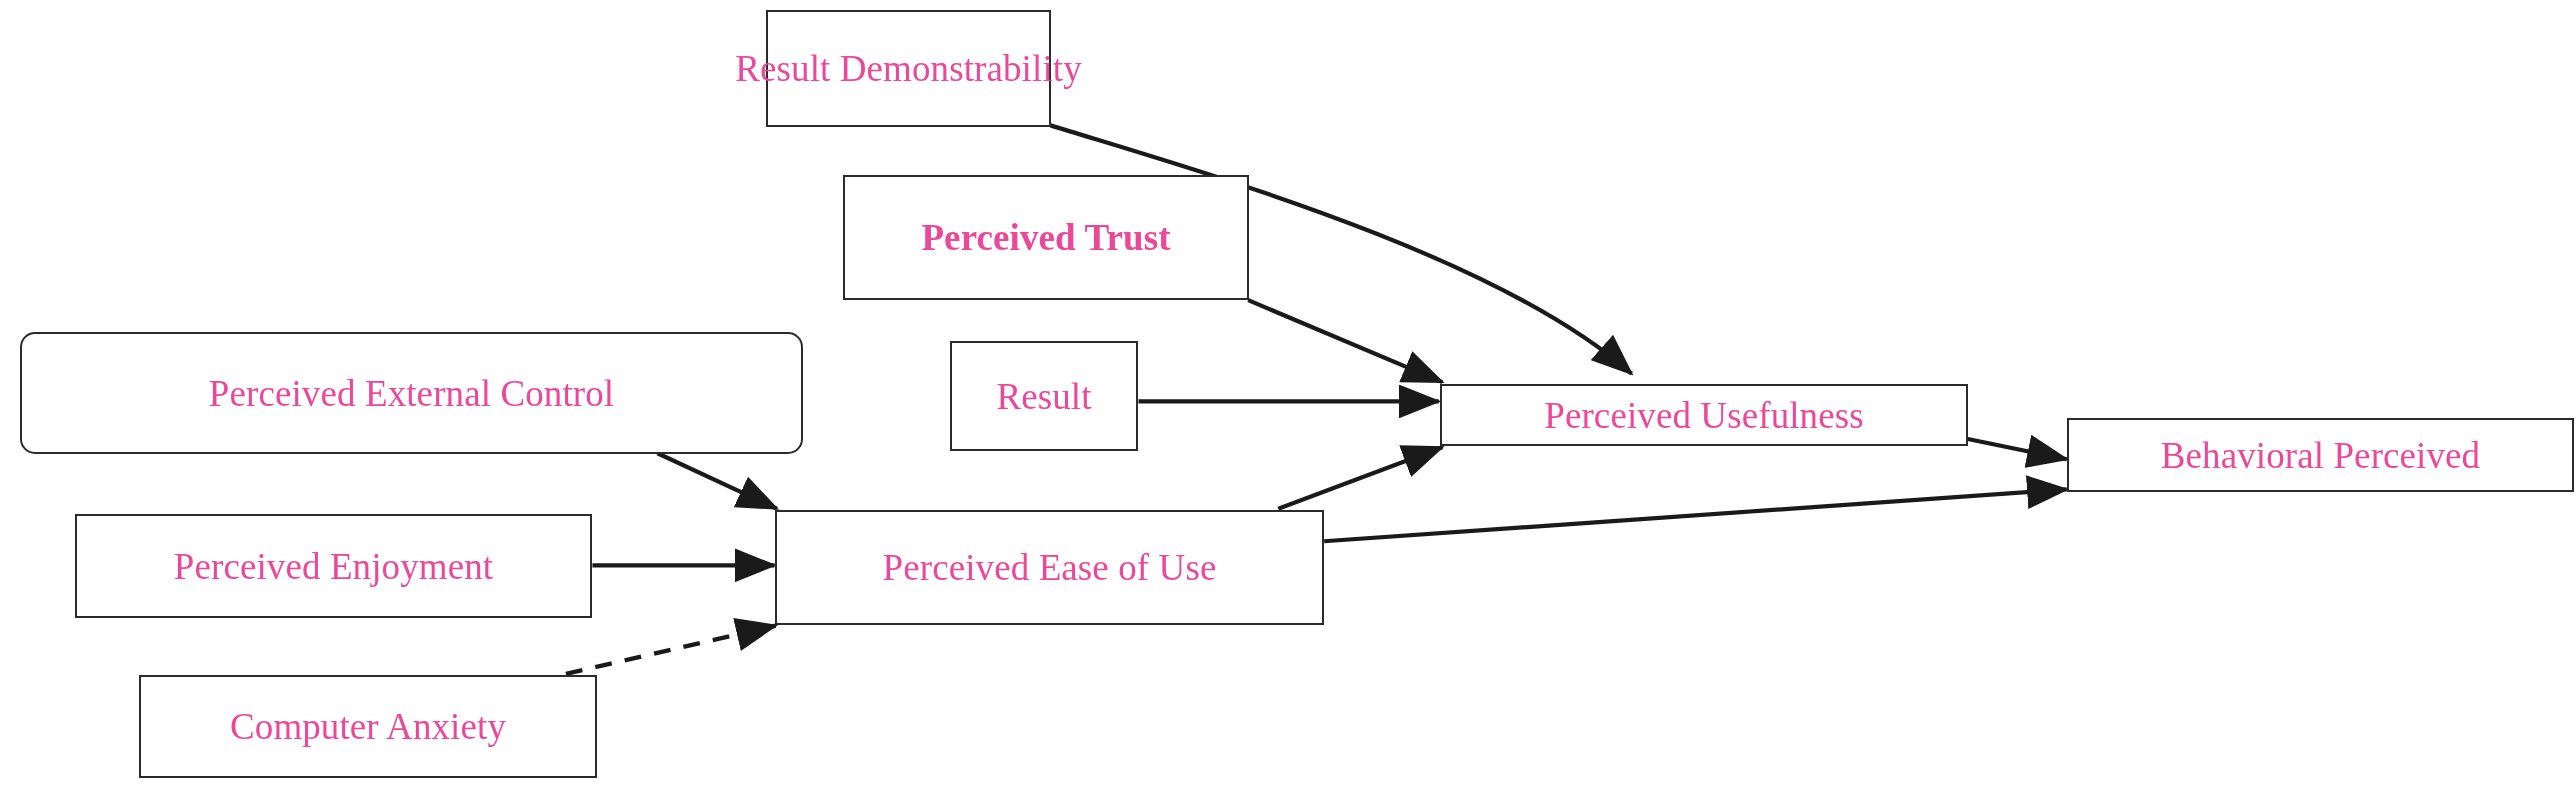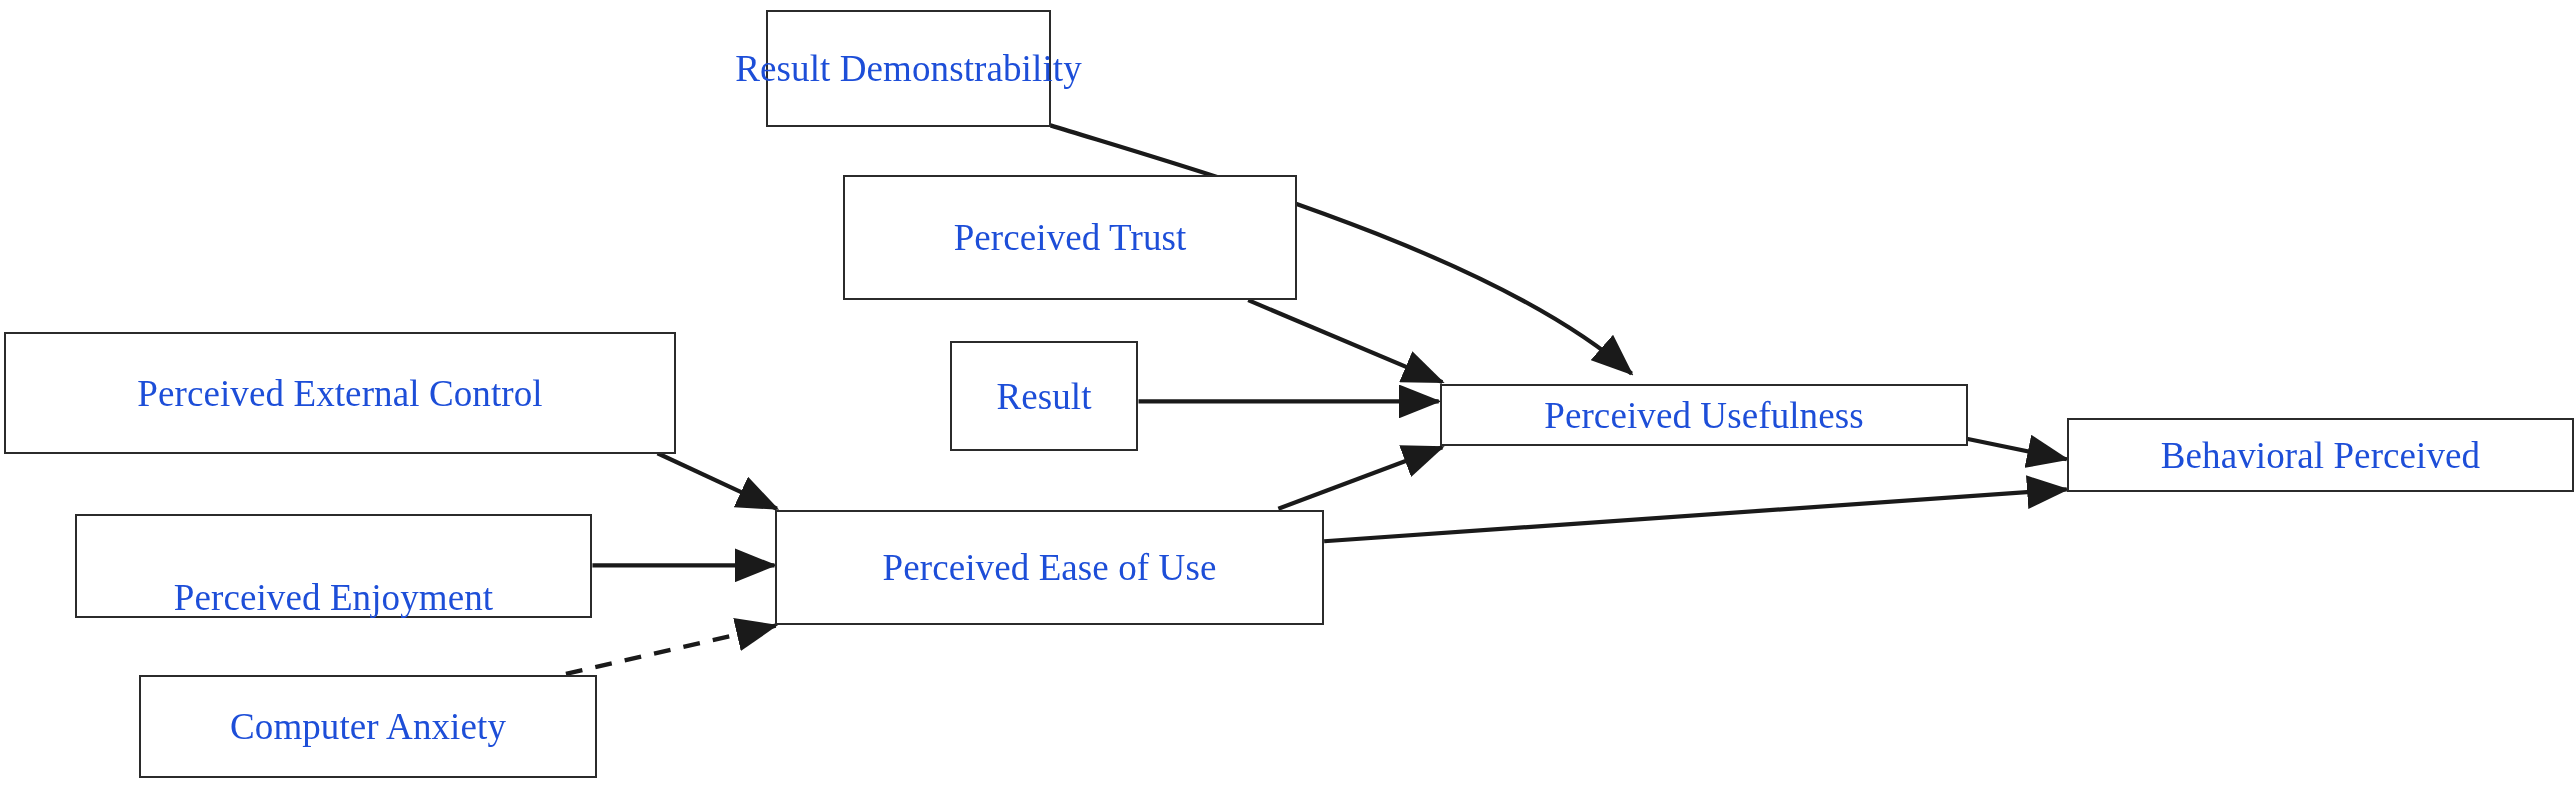--- a/index.html
+++ b/index.html
@@ -30,21 +30,21 @@
     border: 2.4px solid #2b2b2b;
     display: flex;
     align-items: center;
     justify-content: center;
     z-index: 2;
   }
   .node-label {
     font-family: "Liberation Serif", "DejaVu Serif", serif;
     font-size: 37px;
     line-height: 1;
-    color: #1d4ed8;
+    color: #ec4899;
     white-space: nowrap;
     letter-spacing: 0.1px;
   }
 </style>
 </head>
 <body>
 
 <div id="canvas" style="background: rgb(255, 255, 255);">
 
   <svg id="edge-layer" viewBox="0 0 4272 1314" xmlns="http://www.w3.org/2000/svg">
@@ -70,41 +70,41 @@
 
     <path d="M 3262 728 L 3428 762" fill="none" stroke="#1a1a1a" stroke-width="7" marker-end="url(#arrow)"></path>
 
     <path d="M 2196 898 L 3428 812" fill="none" stroke="#1a1a1a" stroke-width="7" marker-end="url(#arrow)"></path>
   </svg>
 
   <div class="node" style="left: 766px; top: 9.6px; width: 285px; height: 117px; border-color: rgb(43, 43, 43); background: rgb(255, 255, 255);">
     <span class="node-label">Result Demonstrability</span>
   </div>
 
-  <div class="node" style="left: 843px; top: 175px; width: 454px; height: 125px; border-color: rgb(43, 43, 43); background: rgb(255, 255, 255);">
+  <div class="node" style="left: 843px; top: 175px; width: 406px; height: 125px; border-color: rgb(43, 43, 43); background: rgb(255, 255, 255); font-weight: bold;">
     <span class="node-label">Perceived Trust</span>
   </div>
 
-  <div class="node" style="left: 4px; top: 332px; width: 672px; height: 122px; border-color: rgb(43, 43, 43); background: rgb(255, 255, 255);">
+  <div class="node" style="left: 20px; top: 332px; width: 783px; height: 122px; border-color: rgb(43, 43, 43); background: rgb(255, 255, 255); border-radius: 15px;">
     <span class="node-label">Perceived External Control</span>
   </div>
 
   <div class="node" style="left: 950px; top: 341px; width: 188px; height: 110px; border-color: rgb(43, 43, 43); background: rgb(255, 255, 255);">
     <span class="node-label">Result</span>
   </div>
 
   <div class="node" style="left: 1440px; top: 384px; width: 528px; height: 62px; border-color: rgb(43, 43, 43); background: rgb(255, 255, 255); text-align: center;">
     <span class="node-label">Perceived Usefulness</span>
   </div>
 
   <div class="node" style="left: 2067px; top: 418px; width: 507px; height: 74px; border-color: rgb(43, 43, 43); background: rgb(255, 255, 255);">
     <span class="node-label">Behavioral Perceived</span>
   </div>
 
-  <div class="node" style="left: 75px; top: 514px; width: 517px; height: 104px; border-color: rgb(43, 43, 43); background: rgb(255, 255, 255); align-items: flex-end;">
+  <div class="node" style="left: 75px; top: 514px; width: 517px; height: 104px; border-color: rgb(43, 43, 43); background: rgb(255, 255, 255);">
     <span class="node-label">Perceived Enjoyment</span>
   </div>
 
   <div class="node" style="left: 775px; top: 510px; width: 549px; height: 115px; border-color: rgb(43, 43, 43); background: rgb(255, 255, 255); text-align: center;">
     <span class="node-label">Perceived Ease of Use</span>
   </div>
 
   <div class="node" style="left: 107px; top: 675px; width: 458px; height: 103px; border-color: rgb(43, 43, 43); background: rgb(255, 255, 255); margin-left: 32px;">
     <span class="node-label">Computer Anxiety</span>
   </div>

